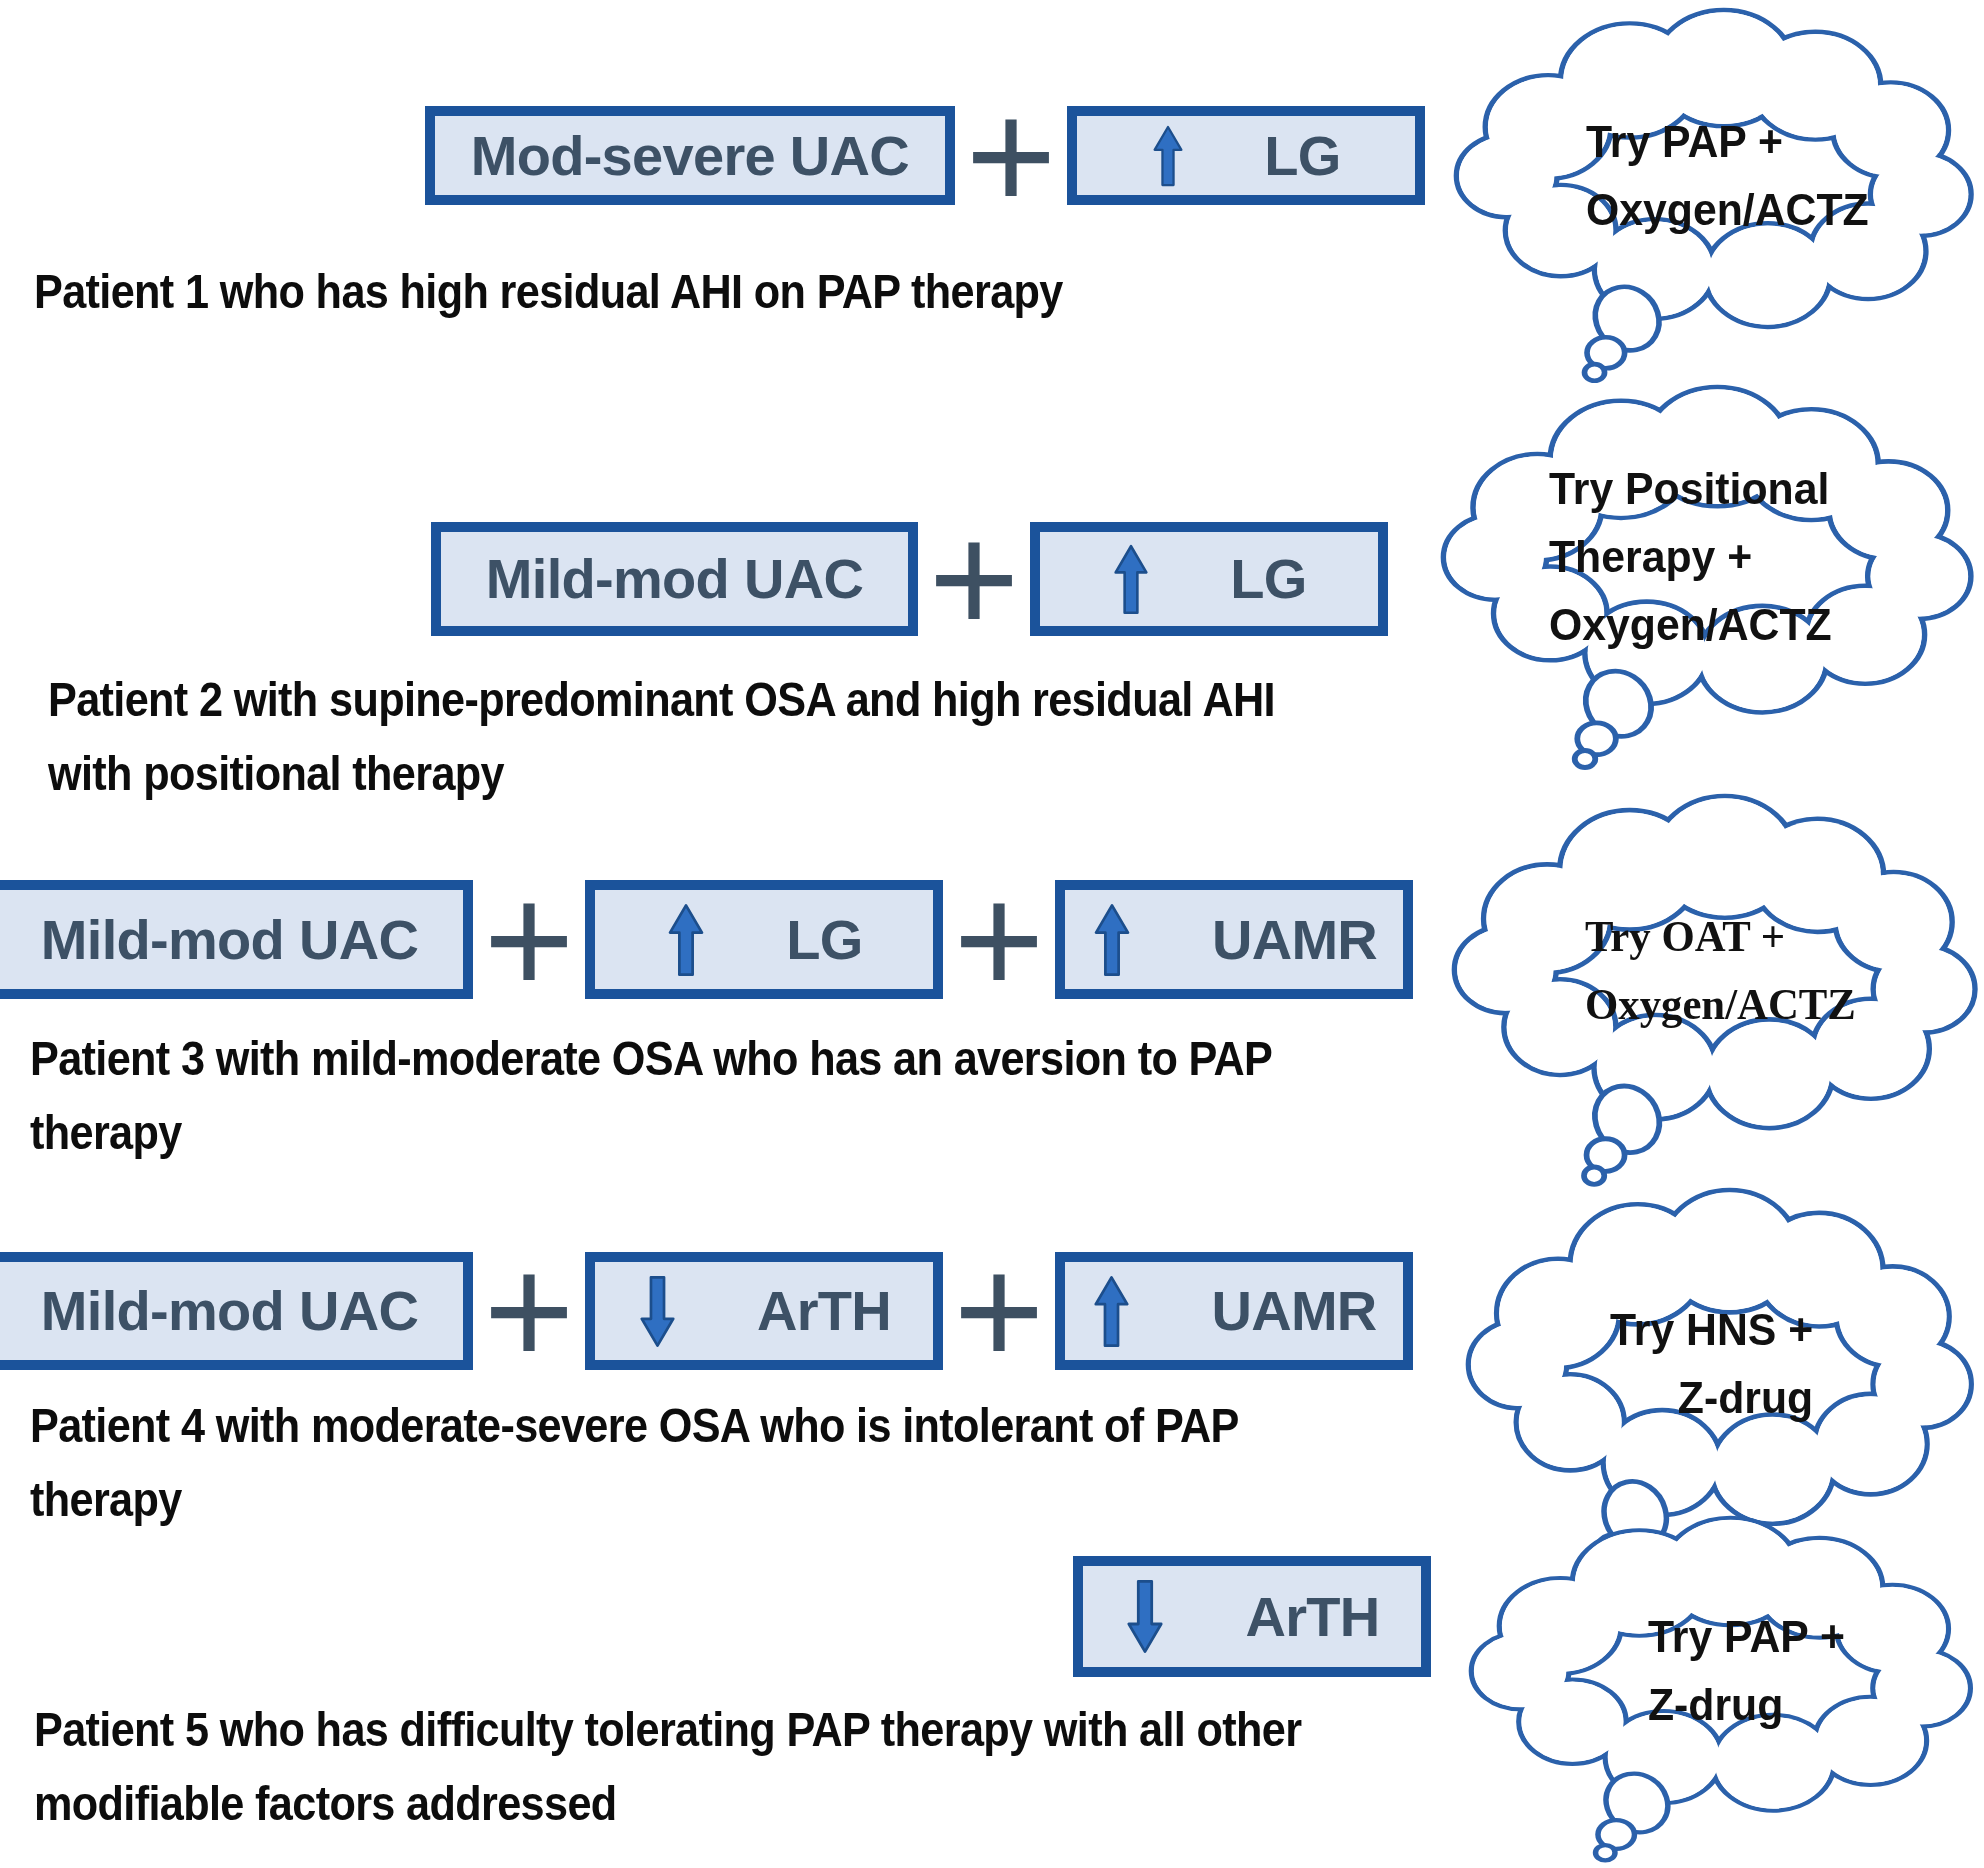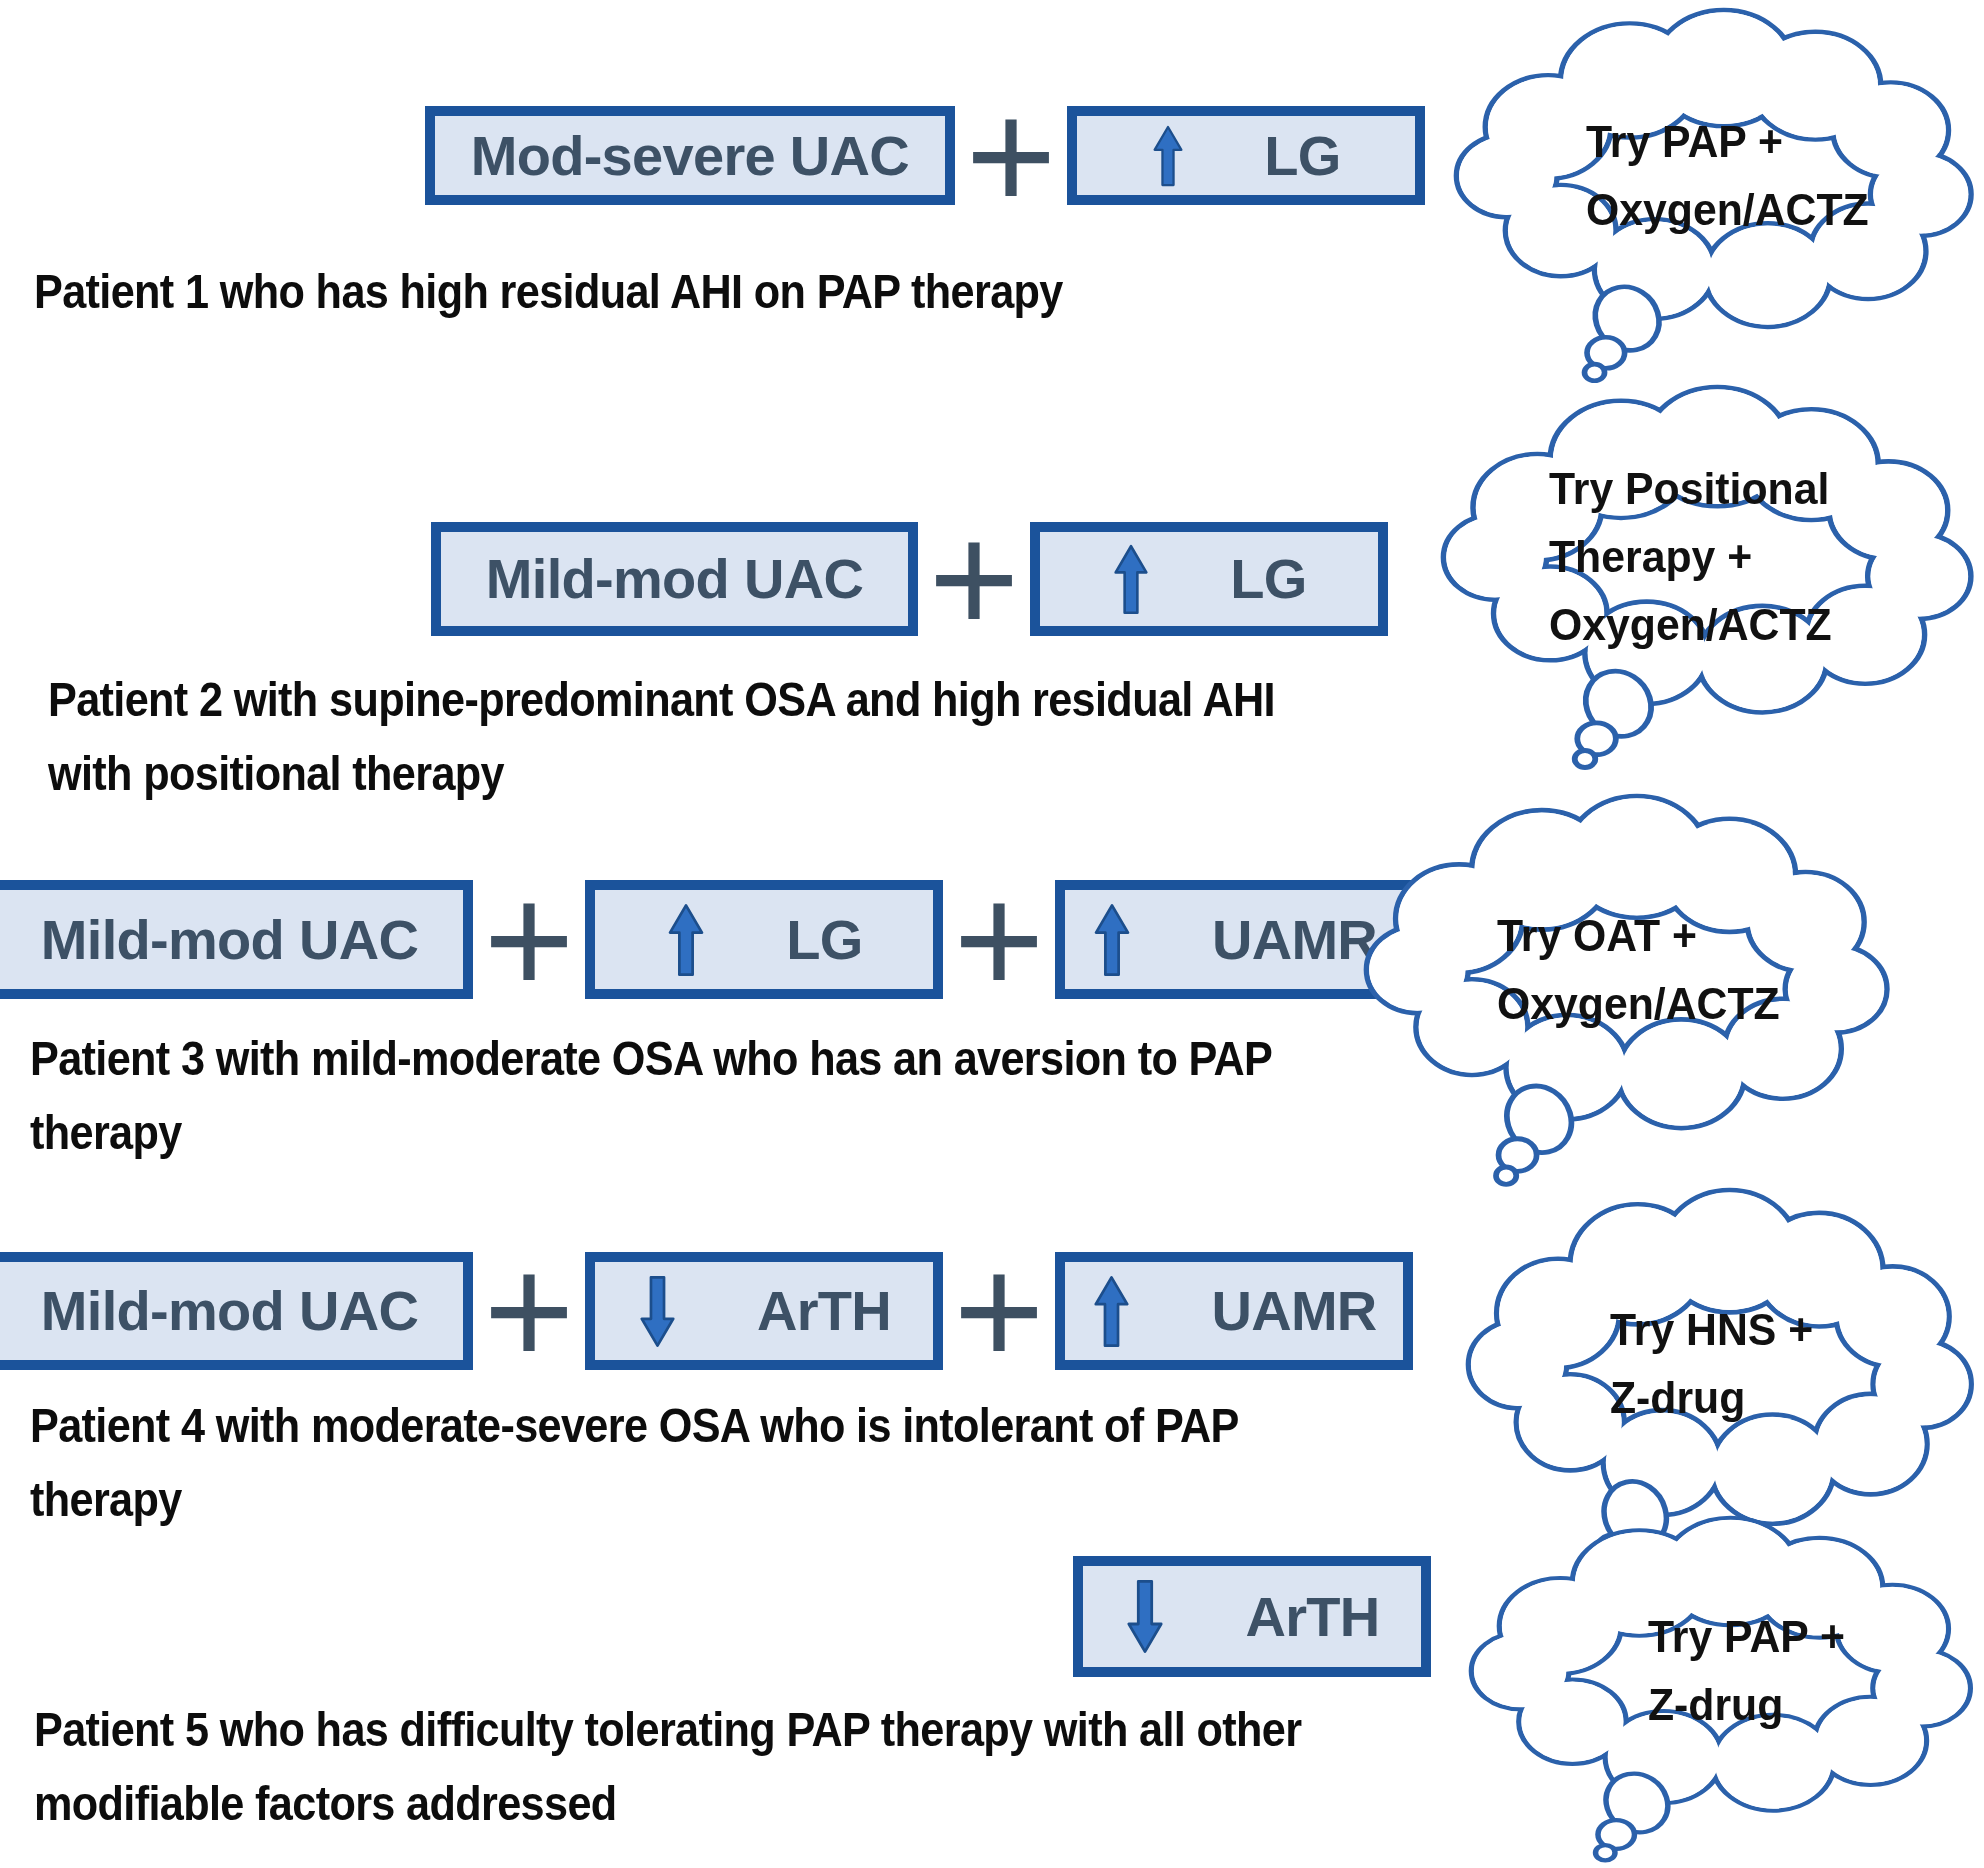--- a/index.html
+++ b/index.html
@@ -208,21 +208,21 @@
           <svg viewBox="0 0 90 190" width="42" height="74">
             <polygon points="45,6 86,76 62,76 62,184 28,184 28,76 4,76" fill="var(--arrow-fill)" stroke="var(--arrow-stroke)" stroke-width="7" stroke-linejoin="round"></polygon>
           </svg>
           <span class="fbox-label">UAMR</span>
         </div>
       </div>
       <div class="caption" style="top: 1022px; left: 30px;">
         <div>Patient 3 with mild-moderate OSA who has an aversion to PAP</div>
         <div>therapy</div>
       </div>
-      <div class="cloud" style="left: 1364px; top: 794px; width: 533px; height: 399px;">
+      <div class="cloud" style="left: 1452px; top: 794px; width: 533px; height: 399px; font-family: Liberation Serif, serif;">
         <svg viewBox="0 0 420 368" preserveAspectRatio="none">
           <circle cx="75" cy="115" r="50" fill="#ffffff" stroke="var(--cloud-stroke)" stroke-width="4.5"></circle>
           <circle cx="140" cy="70" r="55" fill="#ffffff" stroke="var(--cloud-stroke)" stroke-width="4.5"></circle>
           <circle cx="215" cy="58" r="56" fill="#ffffff" stroke="var(--cloud-stroke)" stroke-width="4.5"></circle>
           <circle cx="288" cy="75" r="52" fill="#ffffff" stroke="var(--cloud-stroke)" stroke-width="4.5"></circle>
           <circle cx="348" cy="118" r="46" fill="#ffffff" stroke="var(--cloud-stroke)" stroke-width="4.5"></circle>
           <circle cx="372" cy="180" r="40" fill="#ffffff" stroke="var(--cloud-stroke)" stroke-width="4.5"></circle>
           <circle cx="330" cy="235" r="46" fill="#ffffff" stroke="var(--cloud-stroke)" stroke-width="4.5"></circle>
           <circle cx="250" cy="258" r="50" fill="#ffffff" stroke="var(--cloud-stroke)" stroke-width="4.5"></circle>
           <circle cx="160" cy="252" r="48" fill="#ffffff" stroke="var(--cloud-stroke)" stroke-width="4.5"></circle>
@@ -268,21 +268,21 @@
           <svg viewBox="0 0 90 190" width="41" height="73">
             <polygon points="45,6 86,76 62,76 62,184 28,184 28,76 4,76" fill="var(--arrow-fill)" stroke="var(--arrow-stroke)" stroke-width="7" stroke-linejoin="round"></polygon>
           </svg>
           <span class="fbox-label">UAMR</span>
         </div>
       </div>
       <div class="caption" style="top: 1389px; left: 30px;">
         <div>Patient 4 with moderate-severe OSA who is intolerant of PAP</div>
         <div>therapy</div>
       </div>
-      <div class="cloud" style="left: 1466px; top: 1188px; width: 515px; height: 401px;">
+      <div class="cloud" style="left: 1466px; top: 1188px; width: 515px; height: 401px; text-align: right;">
         <svg viewBox="0 0 420 368" preserveAspectRatio="none">
           <circle cx="75" cy="115" r="50" fill="#ffffff" stroke="var(--cloud-stroke)" stroke-width="4.5"></circle>
           <circle cx="140" cy="70" r="55" fill="#ffffff" stroke="var(--cloud-stroke)" stroke-width="4.5"></circle>
           <circle cx="215" cy="58" r="56" fill="#ffffff" stroke="var(--cloud-stroke)" stroke-width="4.5"></circle>
           <circle cx="288" cy="75" r="52" fill="#ffffff" stroke="var(--cloud-stroke)" stroke-width="4.5"></circle>
           <circle cx="348" cy="118" r="46" fill="#ffffff" stroke="var(--cloud-stroke)" stroke-width="4.5"></circle>
           <circle cx="372" cy="180" r="40" fill="#ffffff" stroke="var(--cloud-stroke)" stroke-width="4.5"></circle>
           <circle cx="330" cy="235" r="46" fill="#ffffff" stroke="var(--cloud-stroke)" stroke-width="4.5"></circle>
           <circle cx="250" cy="258" r="50" fill="#ffffff" stroke="var(--cloud-stroke)" stroke-width="4.5"></circle>
           <circle cx="160" cy="252" r="48" fill="#ffffff" stroke="var(--cloud-stroke)" stroke-width="4.5"></circle>

